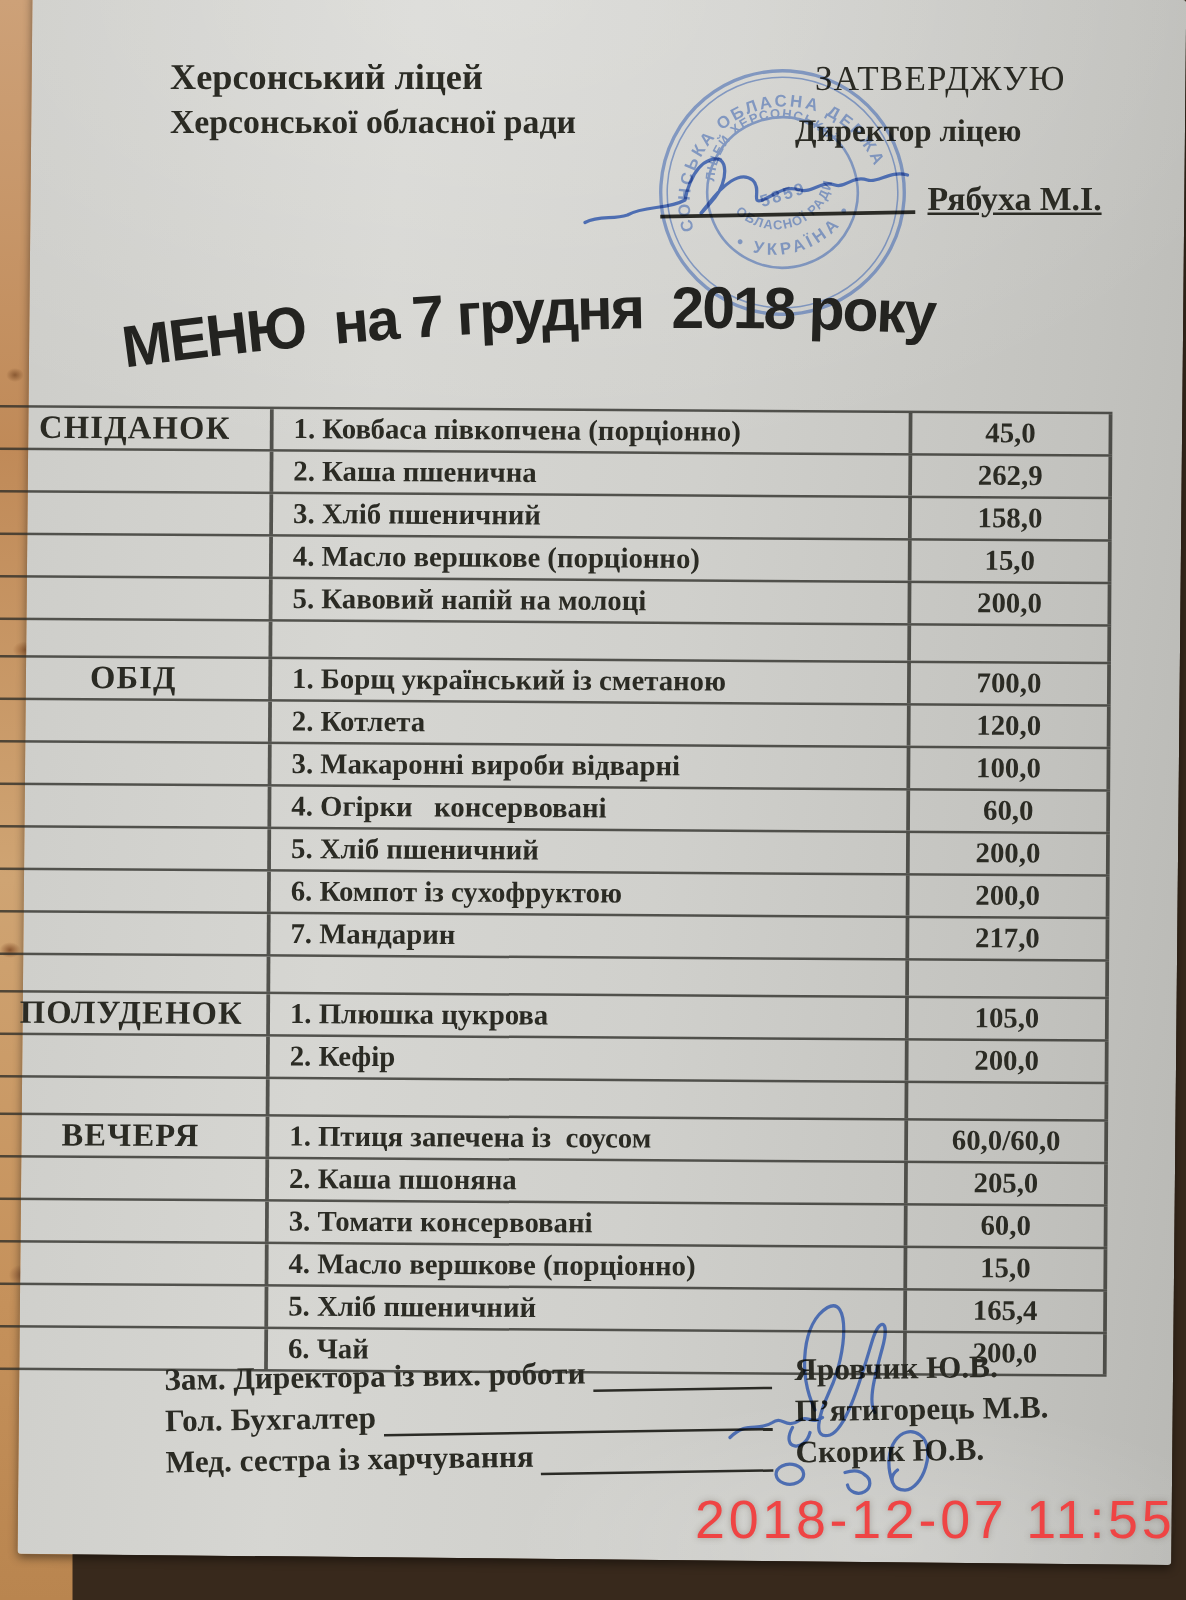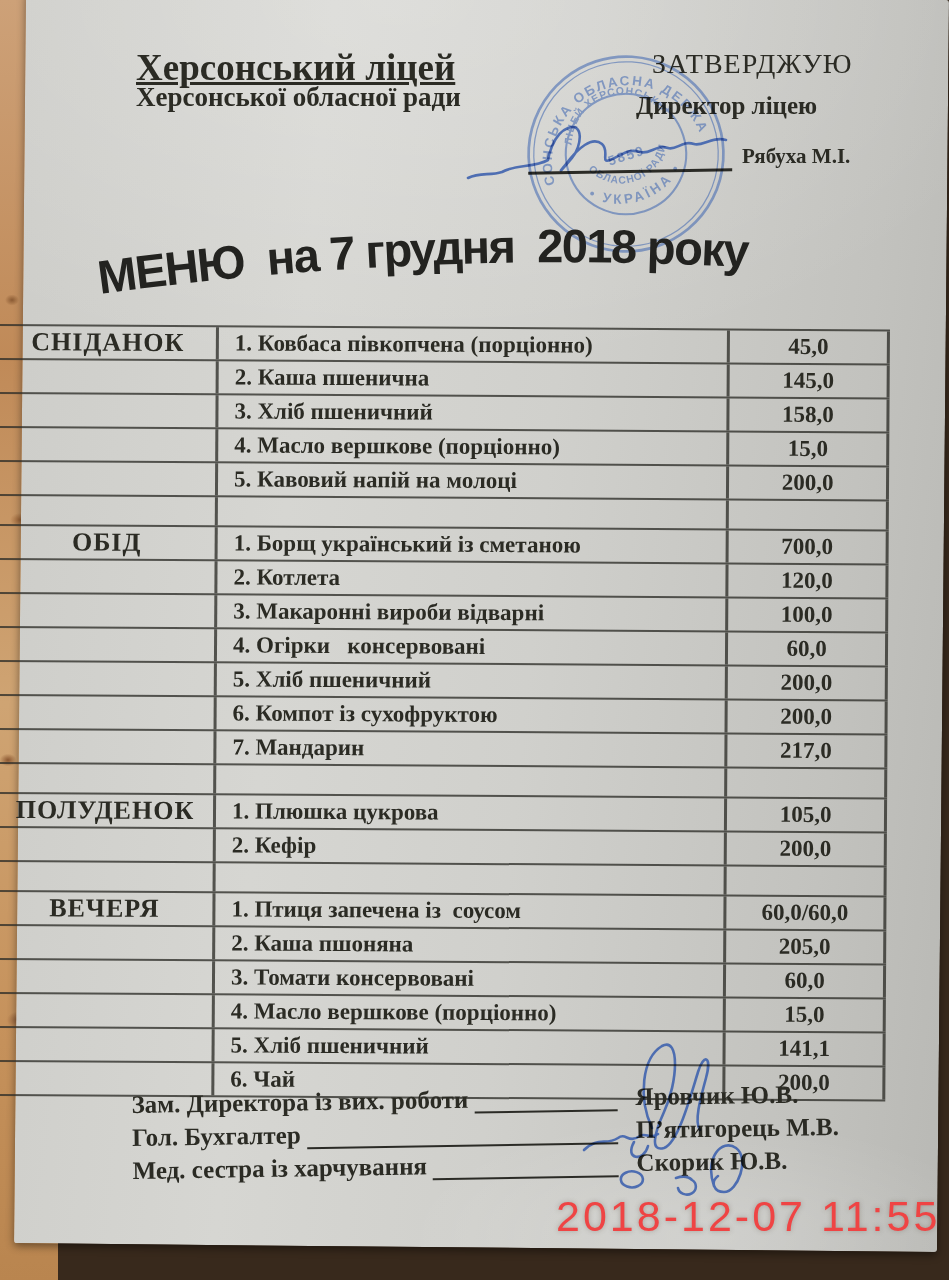--- a/index.html
+++ b/index.html
@@ -25,27 +25,27 @@
     border-radius:3px;
     background:
       radial-gradient(500px 200px at 75% 99%, rgba(255,255,255,0.20), transparent 60%),
       radial-gradient(1200px 700px at 40% 0%, rgba(255,255,255,0.22), transparent 55%),
       linear-gradient(95deg,#cdcdc9 0%,#d6d6d2 30%,#d0d0cc 55%,#c2c2be 85%,#b9b9b5 100%);
     box-shadow:0 3px 8px rgba(0,0,0,0.45);
   }
   .content{position:absolute;inset:0;z-index:3;color:#2b2b24;}
 
   
-  .org-line1{position:absolute;left:136px;top:46px;font-weight:700;font-size:37px;text-decoration:underline;}
+  .org-line1{position:absolute;left:136px;top:46px;font-weight:700;font-size:29px;}
   .org-line2{position:absolute;left:136px;top:82px;font-weight:700;font-size:27px;text-align:center;}
   .approve{position:absolute;left:652px;top:48px;font-weight:400;font-size:28px;letter-spacing:1px;}
   .approver-title{position:absolute;left:636px;top:92px;font-weight:700;font-size:25px;}
   .sig-line-top{position:absolute;left:528px;top:146px;width:204px;height:24px;
     border-bottom:3px solid #2b2b26;transform:rotate(-1deg);}
-  .approver-name{position:absolute;left:742px;top:144px;font-weight:700;font-size:21px;}
+  .approver-name{position:absolute;left:742px;top:144px;font-weight:700;font-size:27px;text-decoration:underline;}
 
   
   .stamp{position:absolute;left:512px;top:40px;width:228px;height:228px;z-index:4;
     transform:rotate(-18deg);opacity:0.55;mix-blend-mode:multiply;}
   .stamp text{fill:#3c64b0;font-family:"Liberation Sans",sans-serif;font-weight:700;}
   .stamp circle{stroke:#3c64b0;fill:none;}
 
   
   .title-svg{position:absolute;left:92px;top:214px;z-index:4;}
   .title-svg text{fill:#232320;font-family:"Liberation Sans",sans-serif;
@@ -134,21 +134,21 @@
 
   <div class="menu-table">
       <div class="trow first">
         <div class="cell cat">СНІДАНОК</div>
         <div class="cell dish">1. Ковбаса півкопчена (порціонно)</div>
         <div class="cell wt">45,0</div>
       </div>
       <div class="trow">
         <div class="cell cat"></div>
         <div class="cell dish">2. Каша пшенична</div>
-        <div class="cell wt">145,0</div>
+        <div class="cell wt">262,9</div>
       </div>
       <div class="trow">
         <div class="cell cat"></div>
         <div class="cell dish">3. Хліб пшеничний</div>
         <div class="cell wt">158,0</div>
       </div>
       <div class="trow">
         <div class="cell cat"></div>
         <div class="cell dish">4. Масло вершкове (порціонно)</div>
         <div class="cell wt">15,0</div>
@@ -234,21 +234,21 @@
         <div class="cell wt">60,0</div>
       </div>
       <div class="trow">
         <div class="cell cat"></div>
         <div class="cell dish">4. Масло вершкове (порціонно)</div>
         <div class="cell wt">15,0</div>
       </div>
       <div class="trow">
         <div class="cell cat"></div>
         <div class="cell dish">5. Хліб пшеничний</div>
-        <div class="cell wt">141,1</div>
+        <div class="cell wt">165,4</div>
       </div>
       <div class="trow">
         <div class="cell cat"></div>
         <div class="cell dish">6. Чай</div>
         <div class="cell wt">200,0</div>
       </div>
     </div>
 
   <div class="footer">
       <div class="frow">

